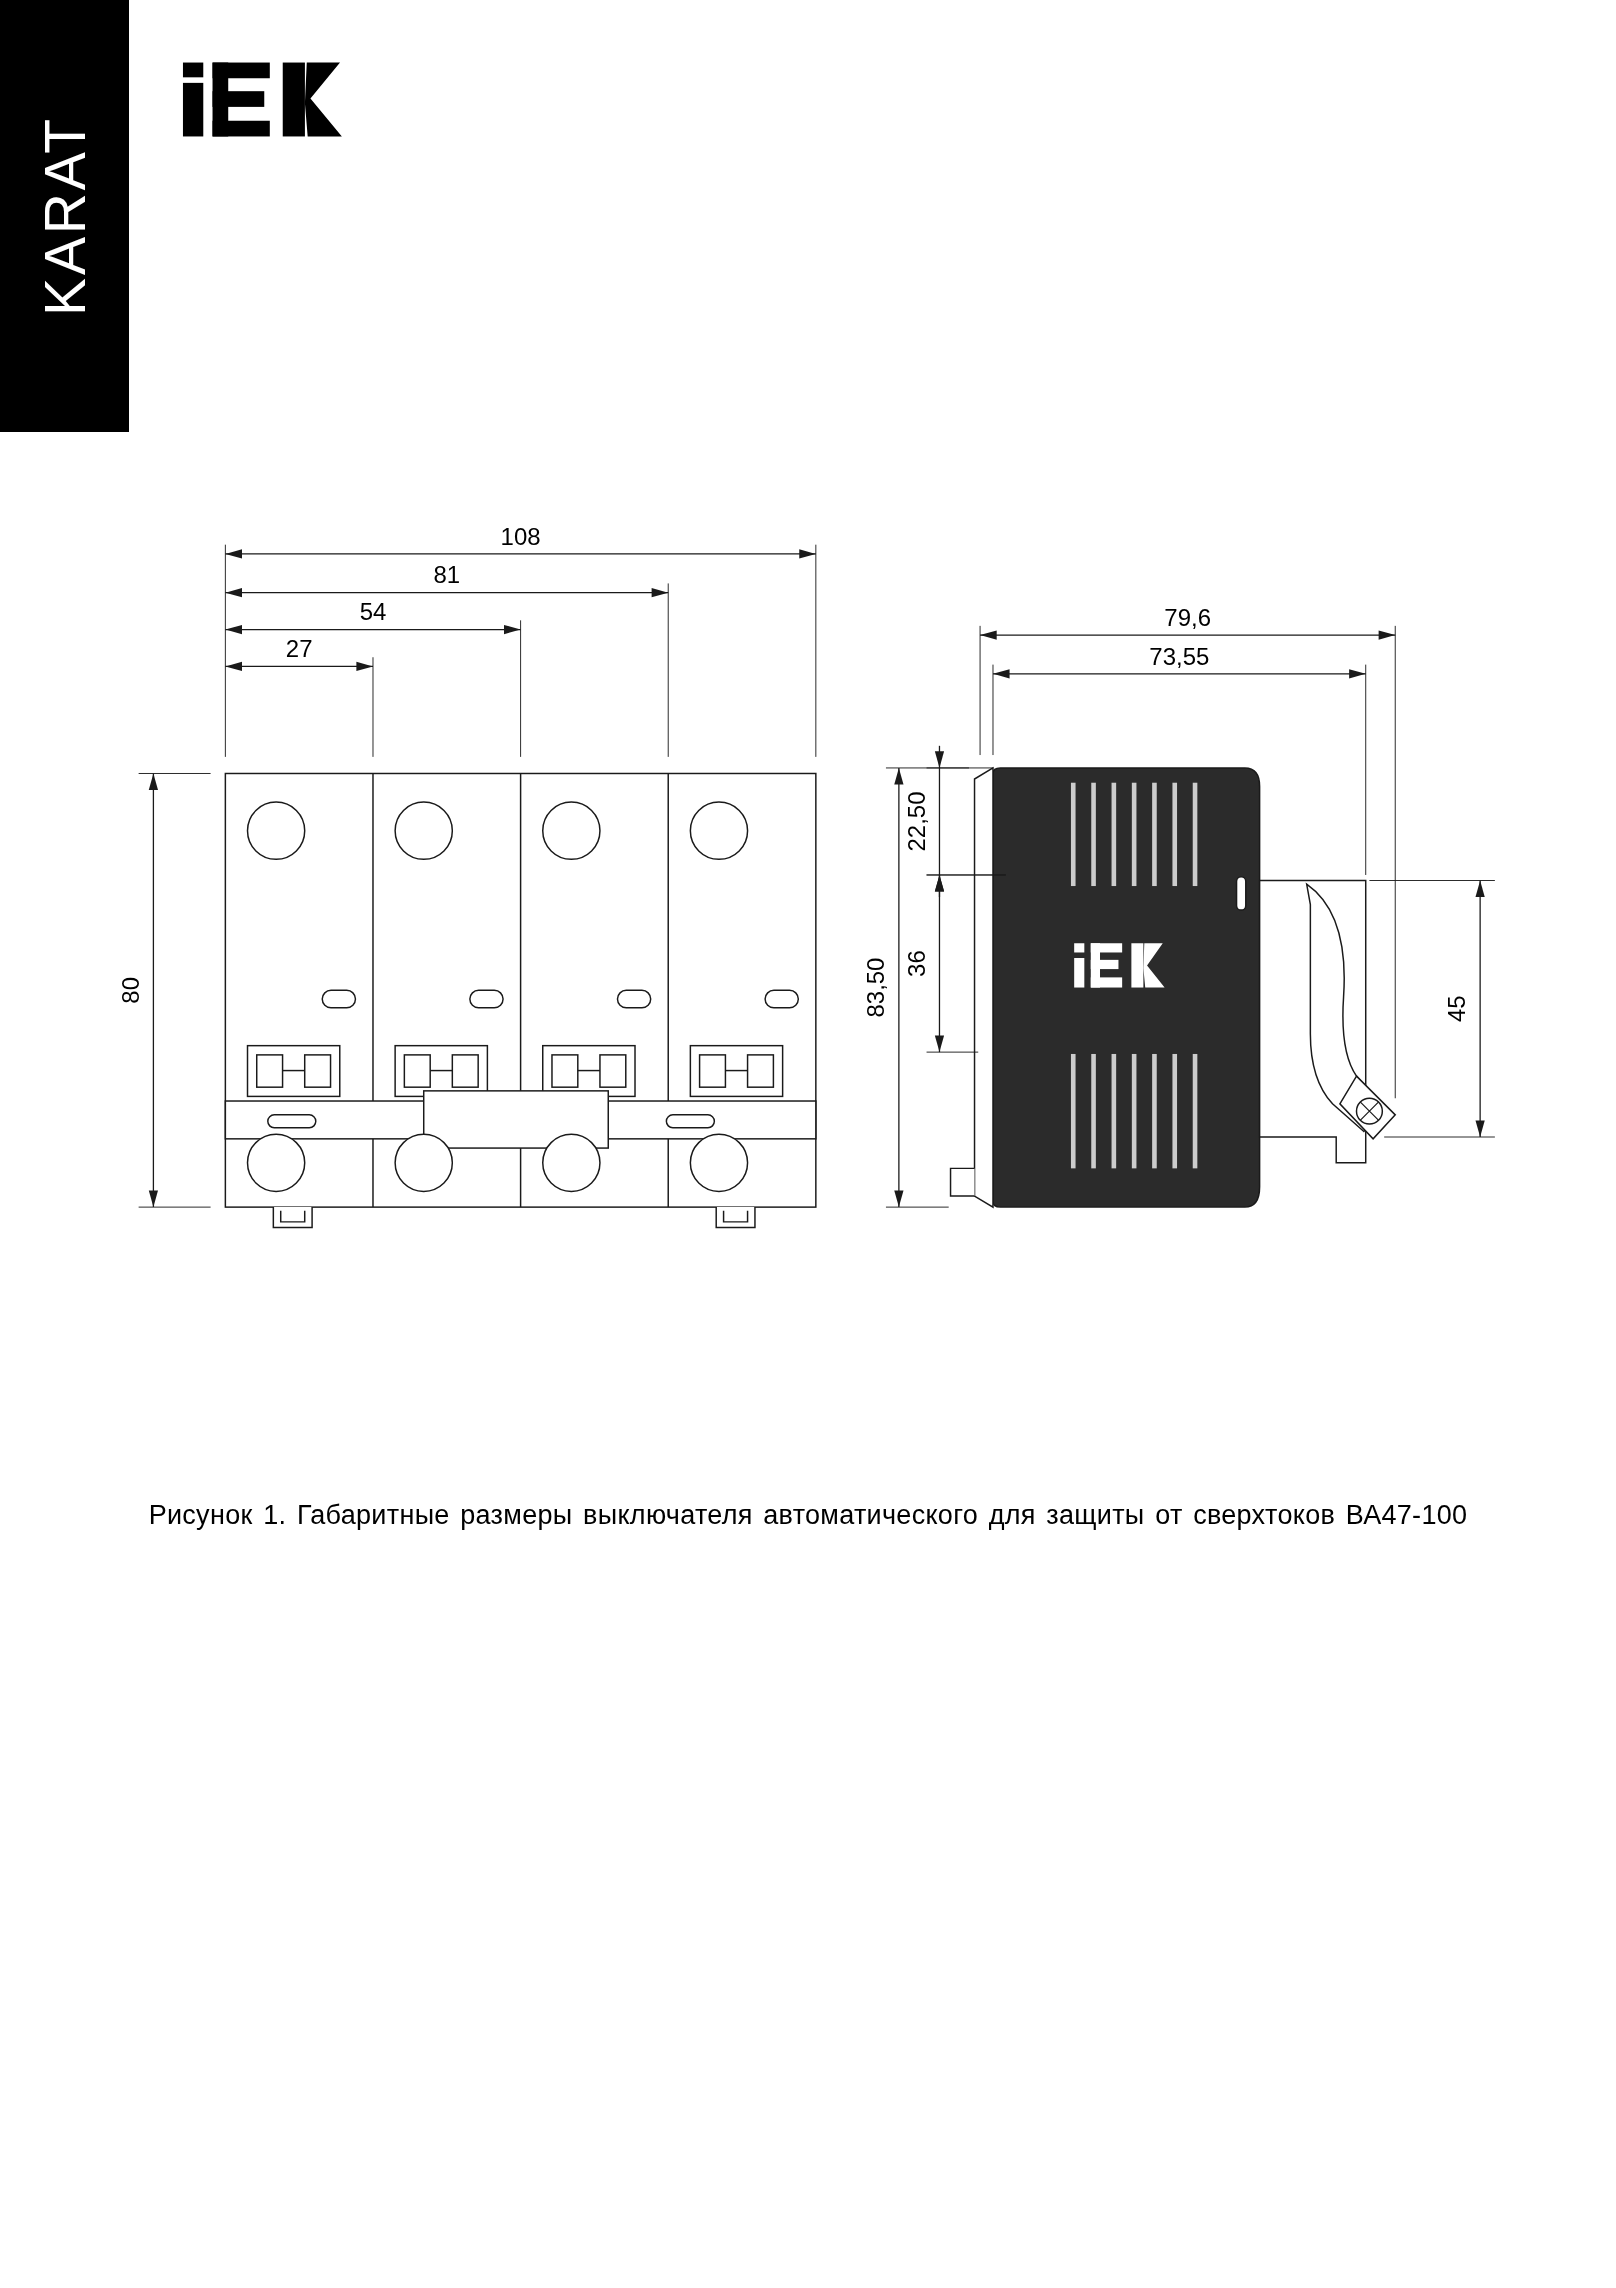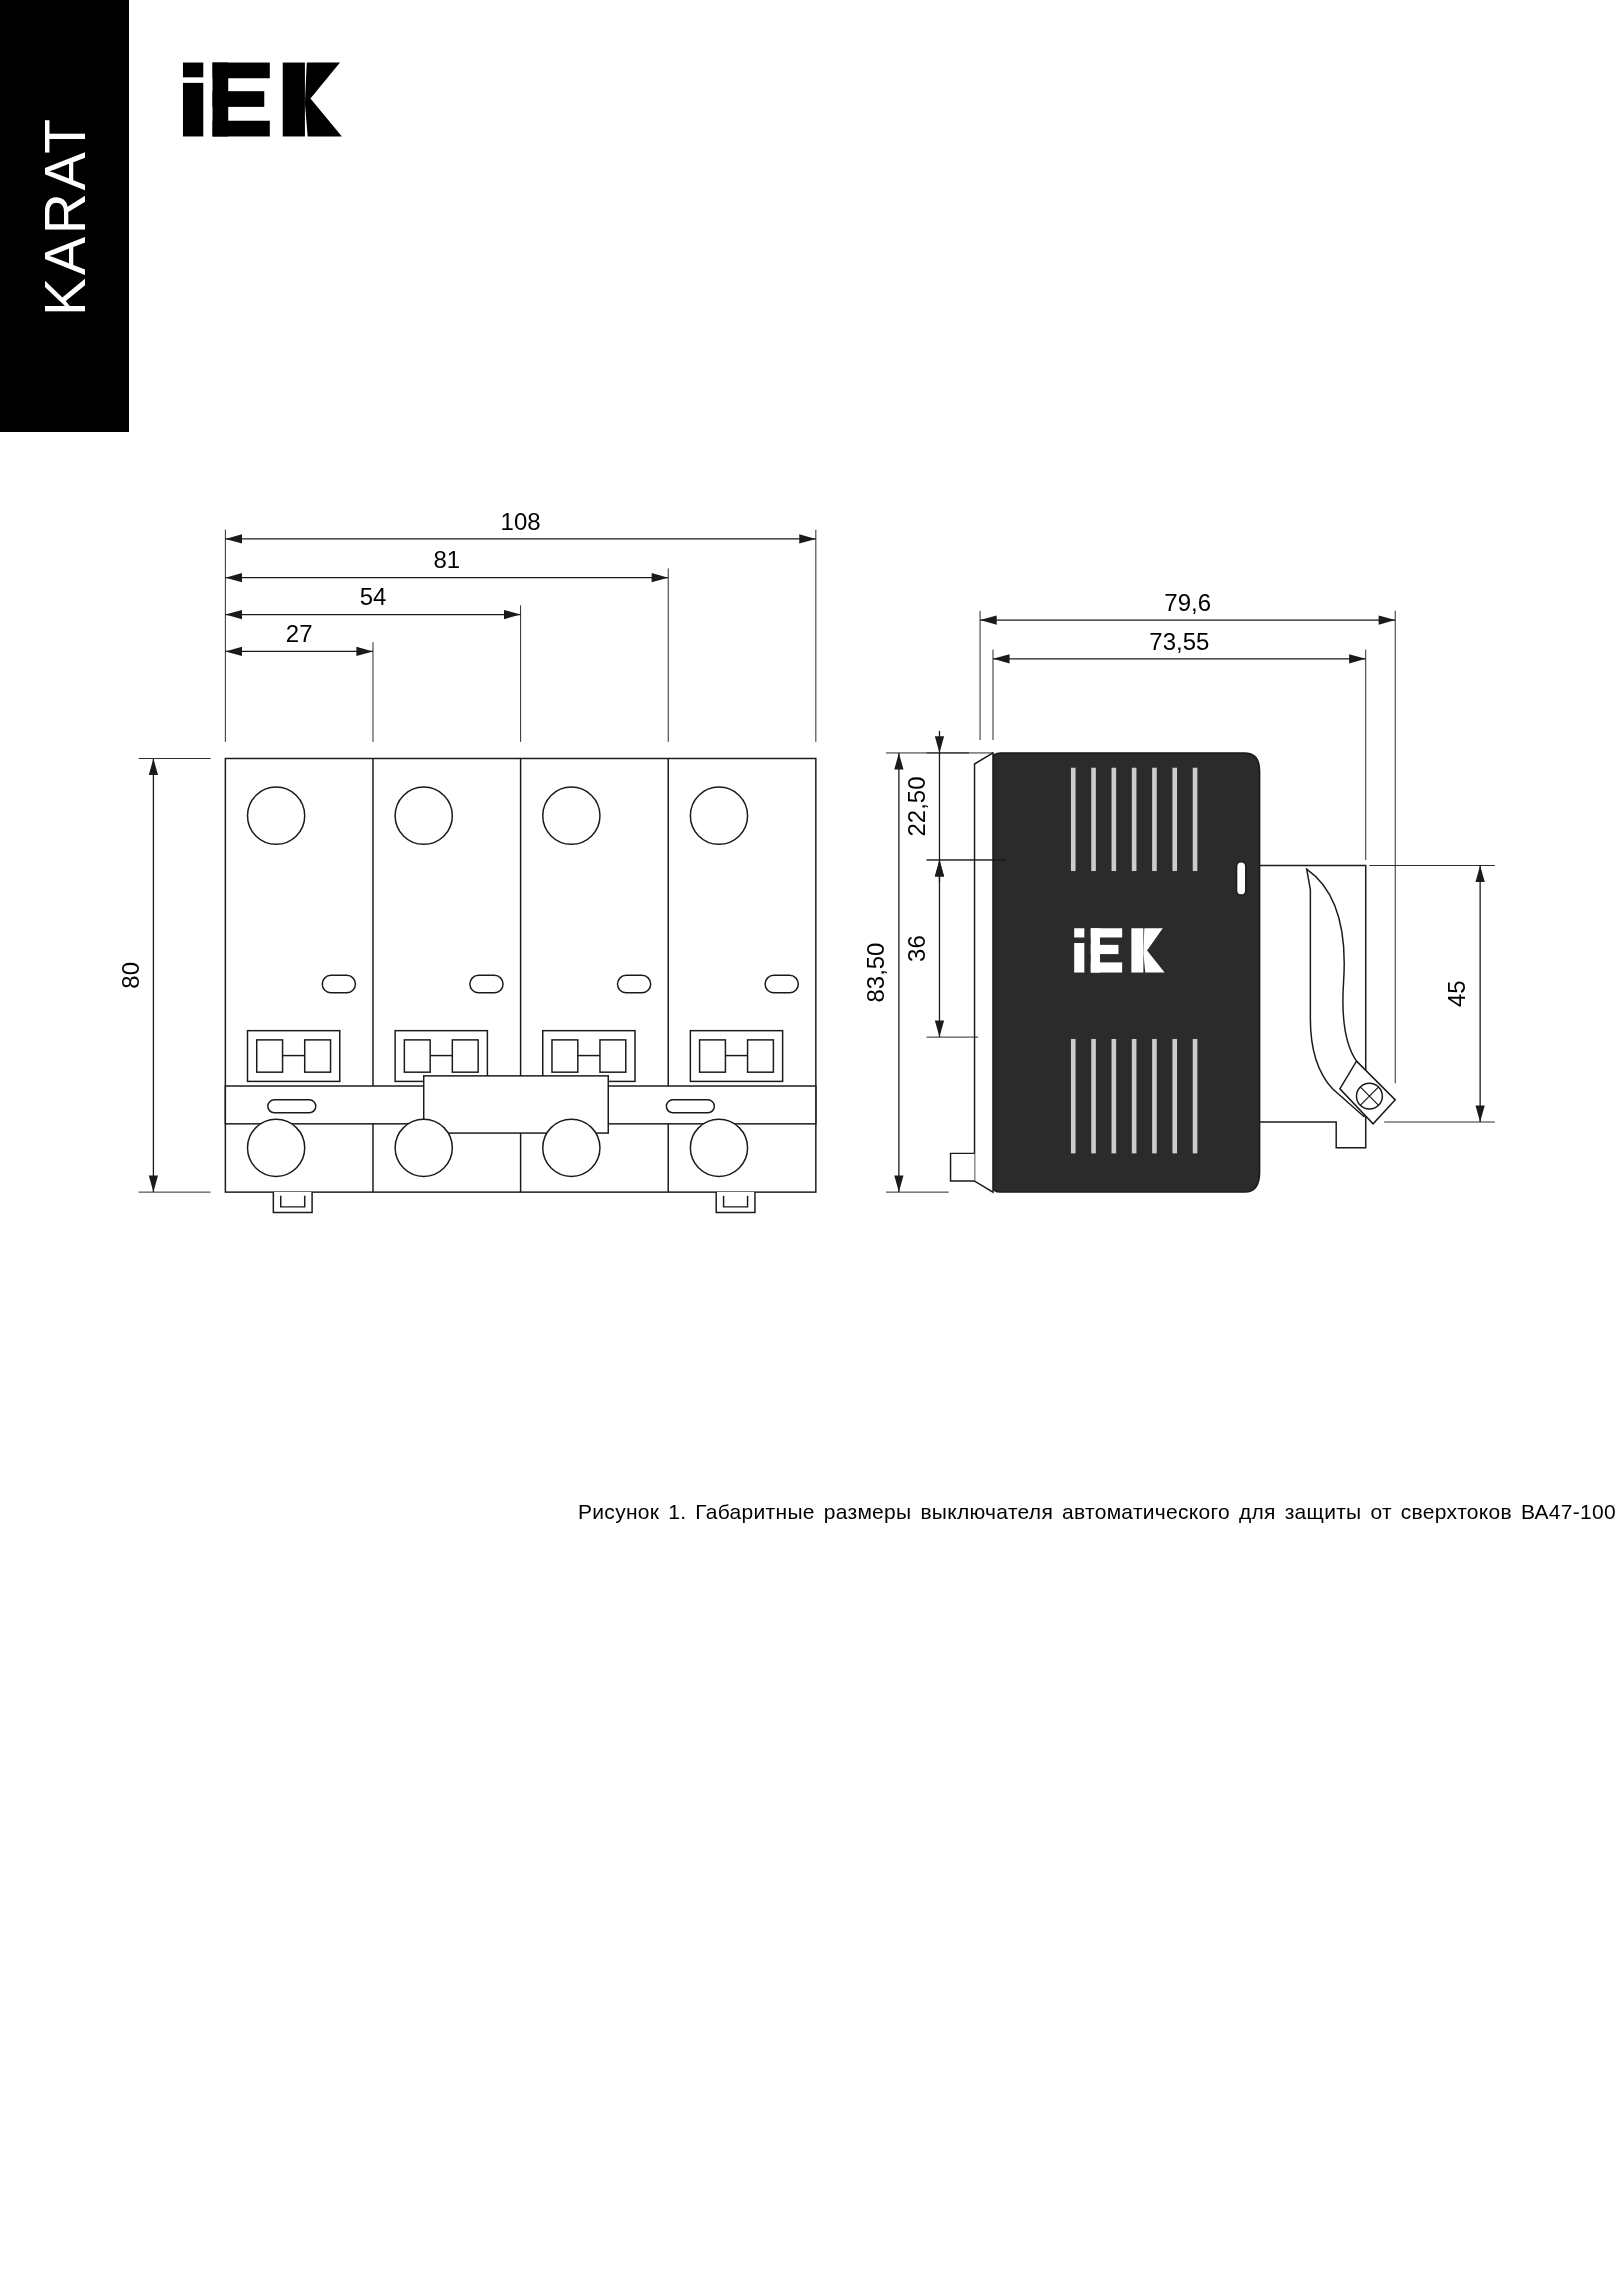--- a/index.html
+++ b/index.html
@@ -57,34 +57,34 @@
     left: 181px;
     top: 57px;
     width: 185px;
     height: 85px;
   }
 
   
   .drawing {
     position: absolute;
     left: 0;
-    top: 502px;
+    top: 517px;
     width: 1472px;
     height: 775px;
     text-align: center;
   }
 
   
   .caption {
     position: absolute;
     left: 0;
     top: 1500px;
     width: 1616px;
-    text-align: right;
-    font-size: 21px;
+    text-align: center;
+    font-size: 27px;
     font-family: "Liberation Sans", sans-serif;
     color: #000;
     letter-spacing: 0.3px;
   }
   .caption .cap-inner {
     display: inline-block;
     word-spacing: 2.8px;
   }
 
   svg { display: block; }

